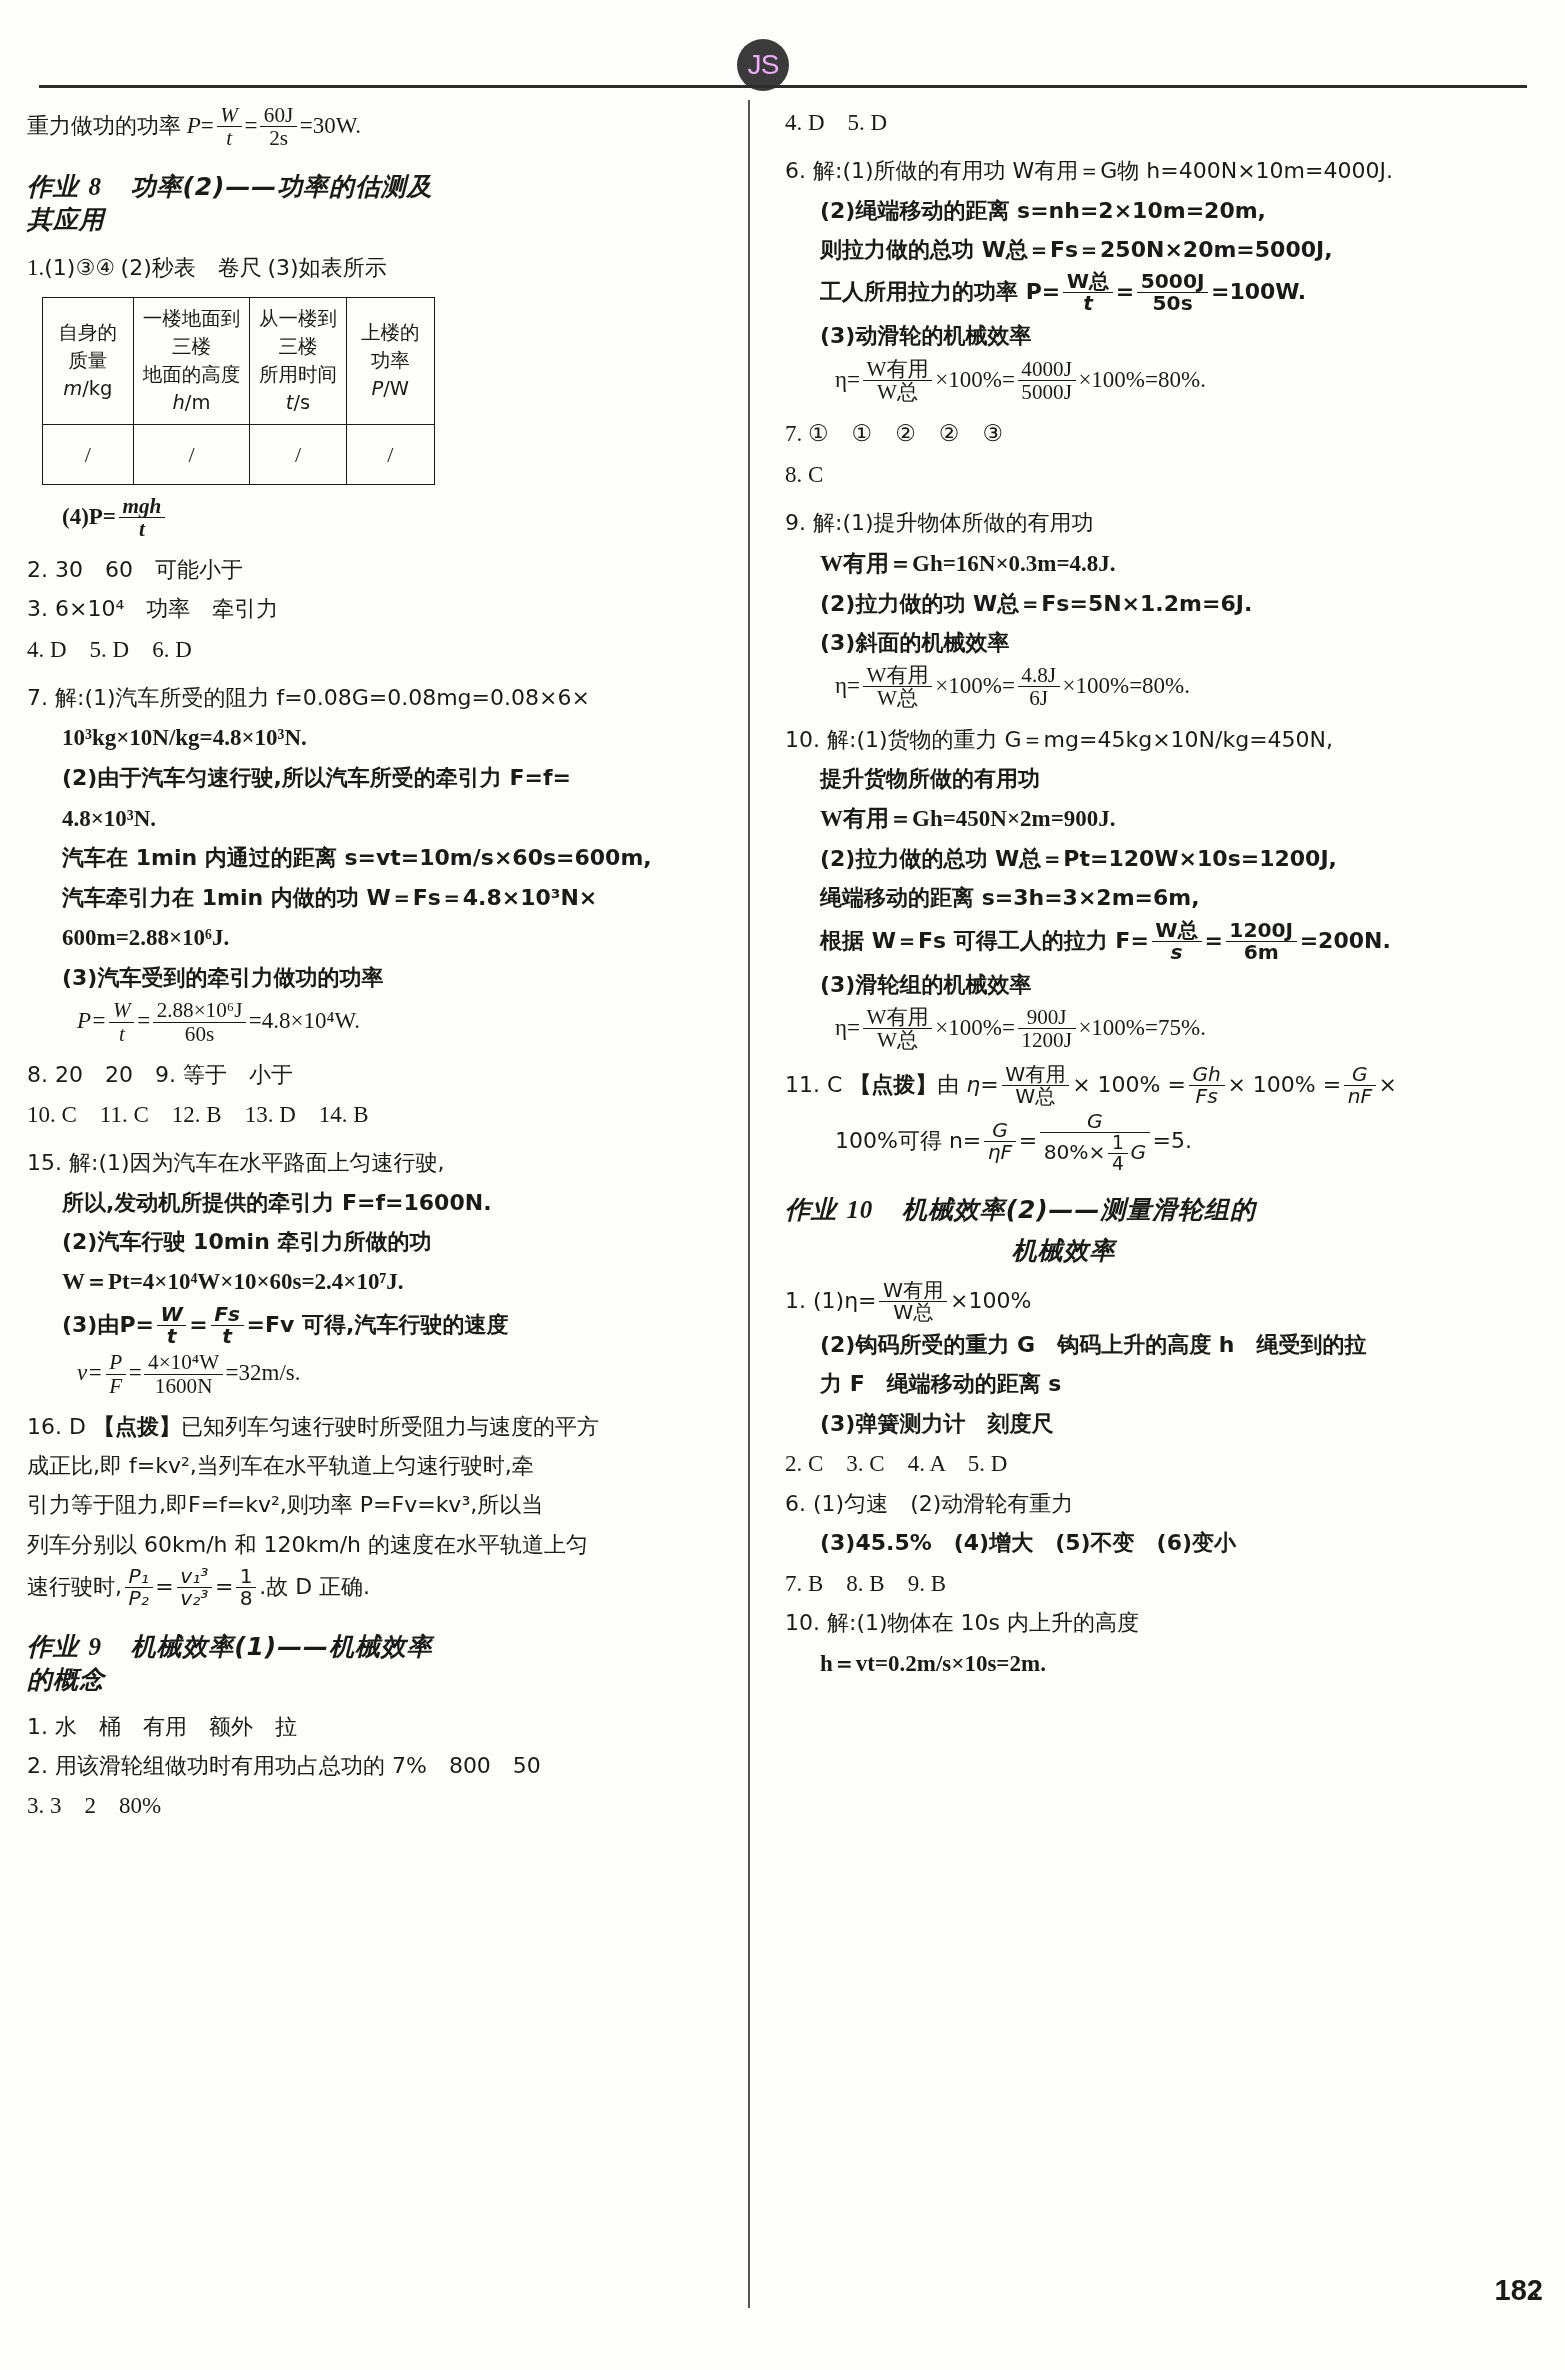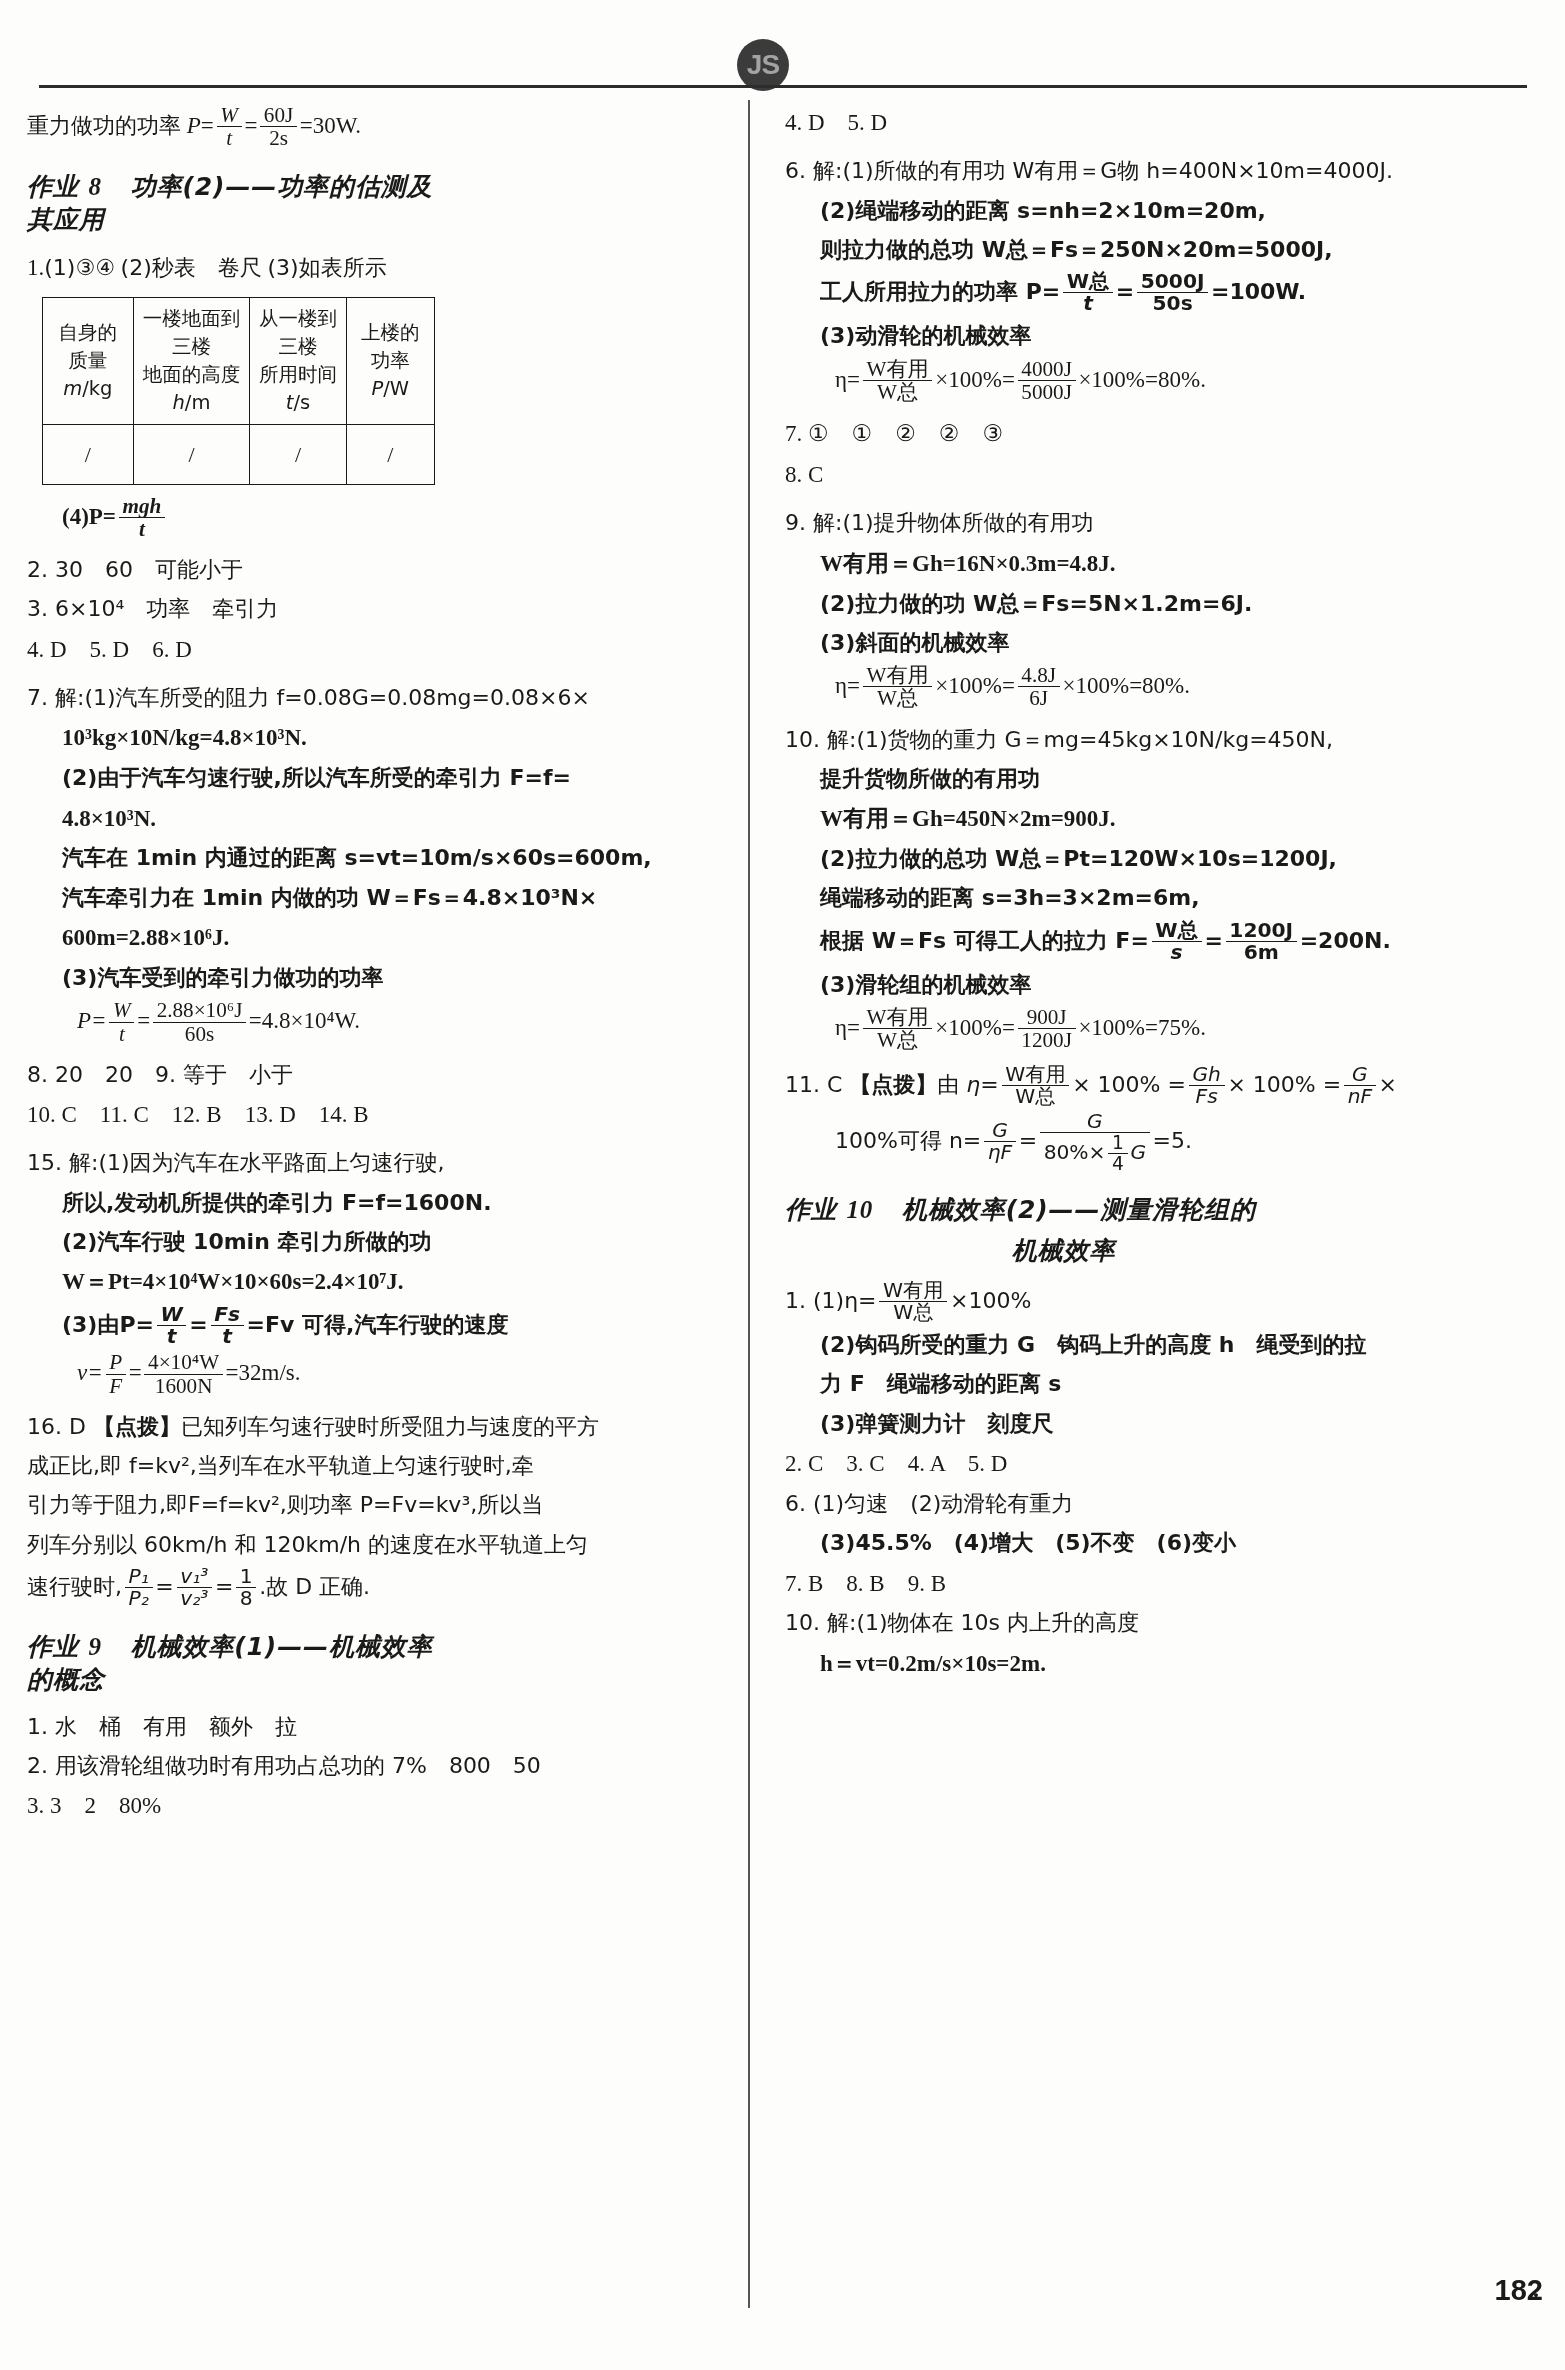--- a/index.html
+++ b/index.html
@@ -8,22 +8,22 @@
     background:#fdfdfb;
     font-family:"Liberation Serif","DejaVu Serif",serif;
     color:#1a1a1a;
     position:relative;
     overflow:hidden;
   }
   
   #header-band{position:absolute;left:0;top:0;width:1566px;height:88px;}
   #js-badge{
     position:absolute;left:737px;top:39px;width:52px;height:52px;
-    border-radius:50%;background:#3b3b3b;color:#a3a3a3;
-    font-family:"Liberation Sans",sans-serif;font-weight:bold;font-size:28px;
+    border-radius:50%;background:#3b3b3b;color:#f0abfc;
+    font-family:"Liberation Sans",sans-serif;font-weight:normal;font-size:28px;
     display:flex;align-items:center;justify-content:center;letter-spacing:-0.9px;
   }
   #head-rule{position:absolute;left:39px;top:85px;width:1488px;height:2.8px;background:#2c2c2c;}
   
   #col-left{position:absolute;left:27px;top:104px;width:408px;}
   #col-right{position:absolute;left:785px;top:104px;width:557px;}
   #col-divider{position:absolute;left:748px;top:100px;width:1.9px;height:2208px;background:#555;}
   .line{font-size:23px;line-height:1.62;margin:0 0 3.7px 0;white-space:nowrap;}
   .indent{padding-left:35px;font-weight:bold;}
   .indent2{padding-left:50px;}

